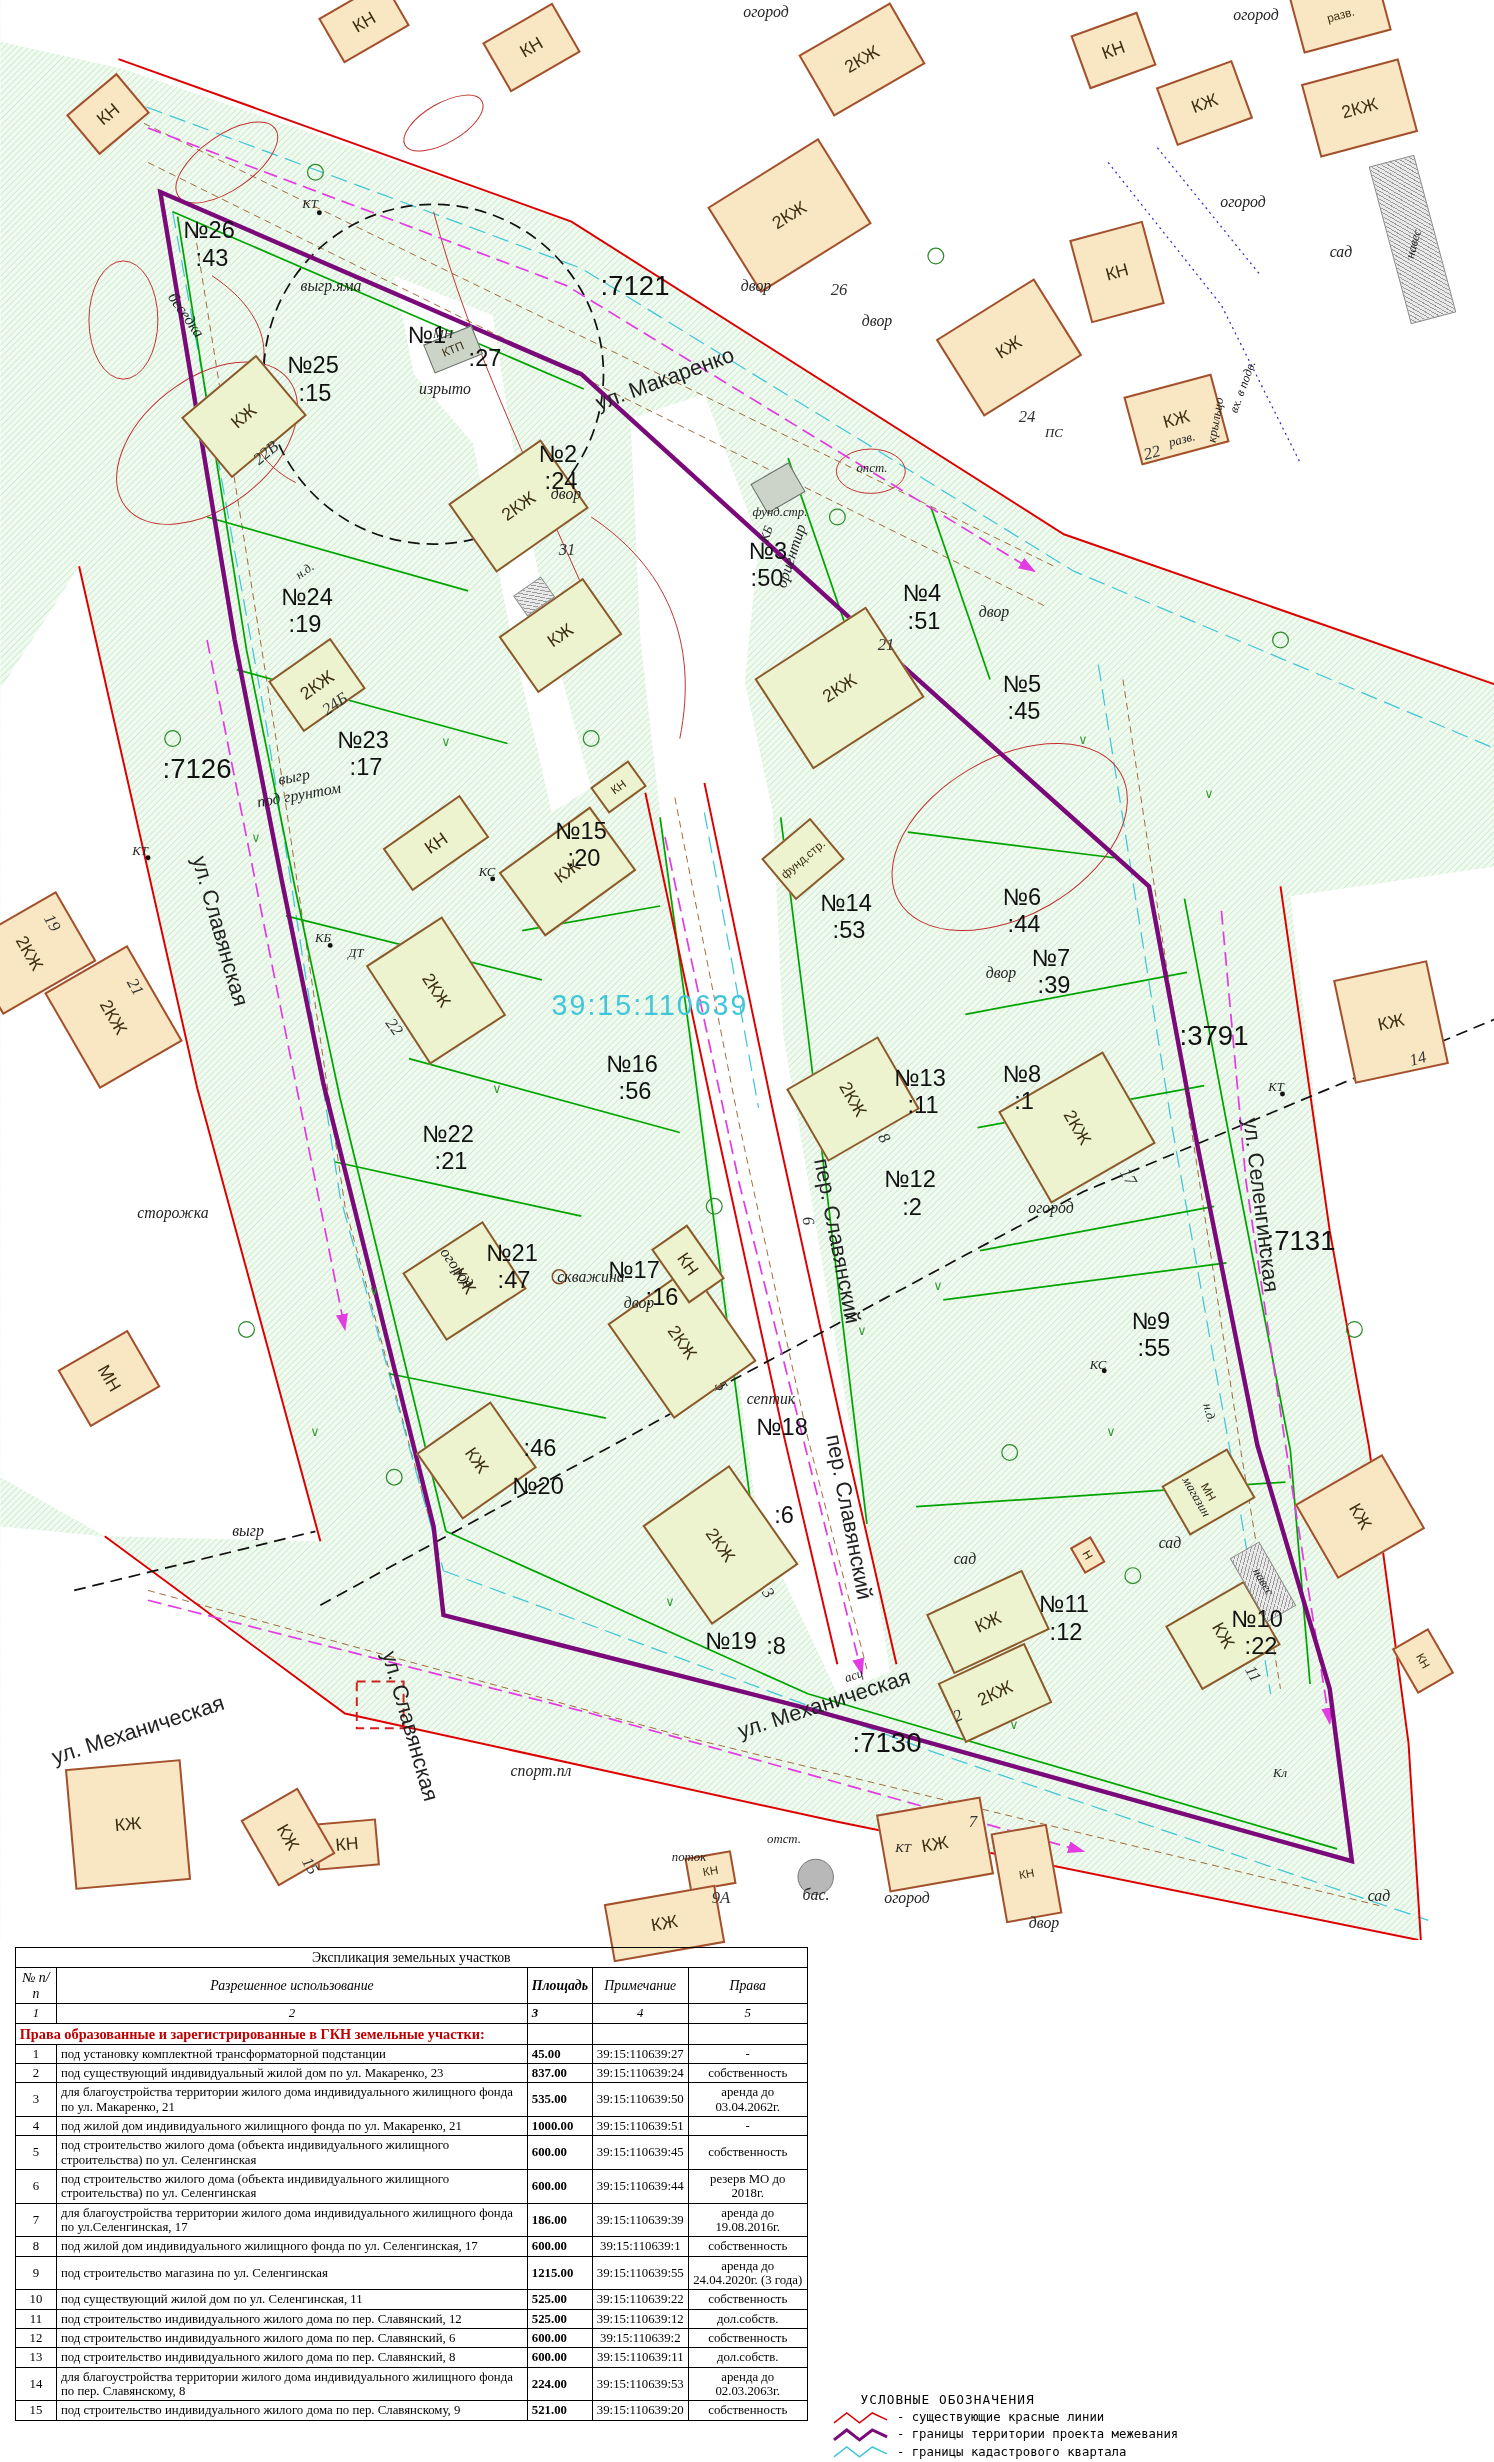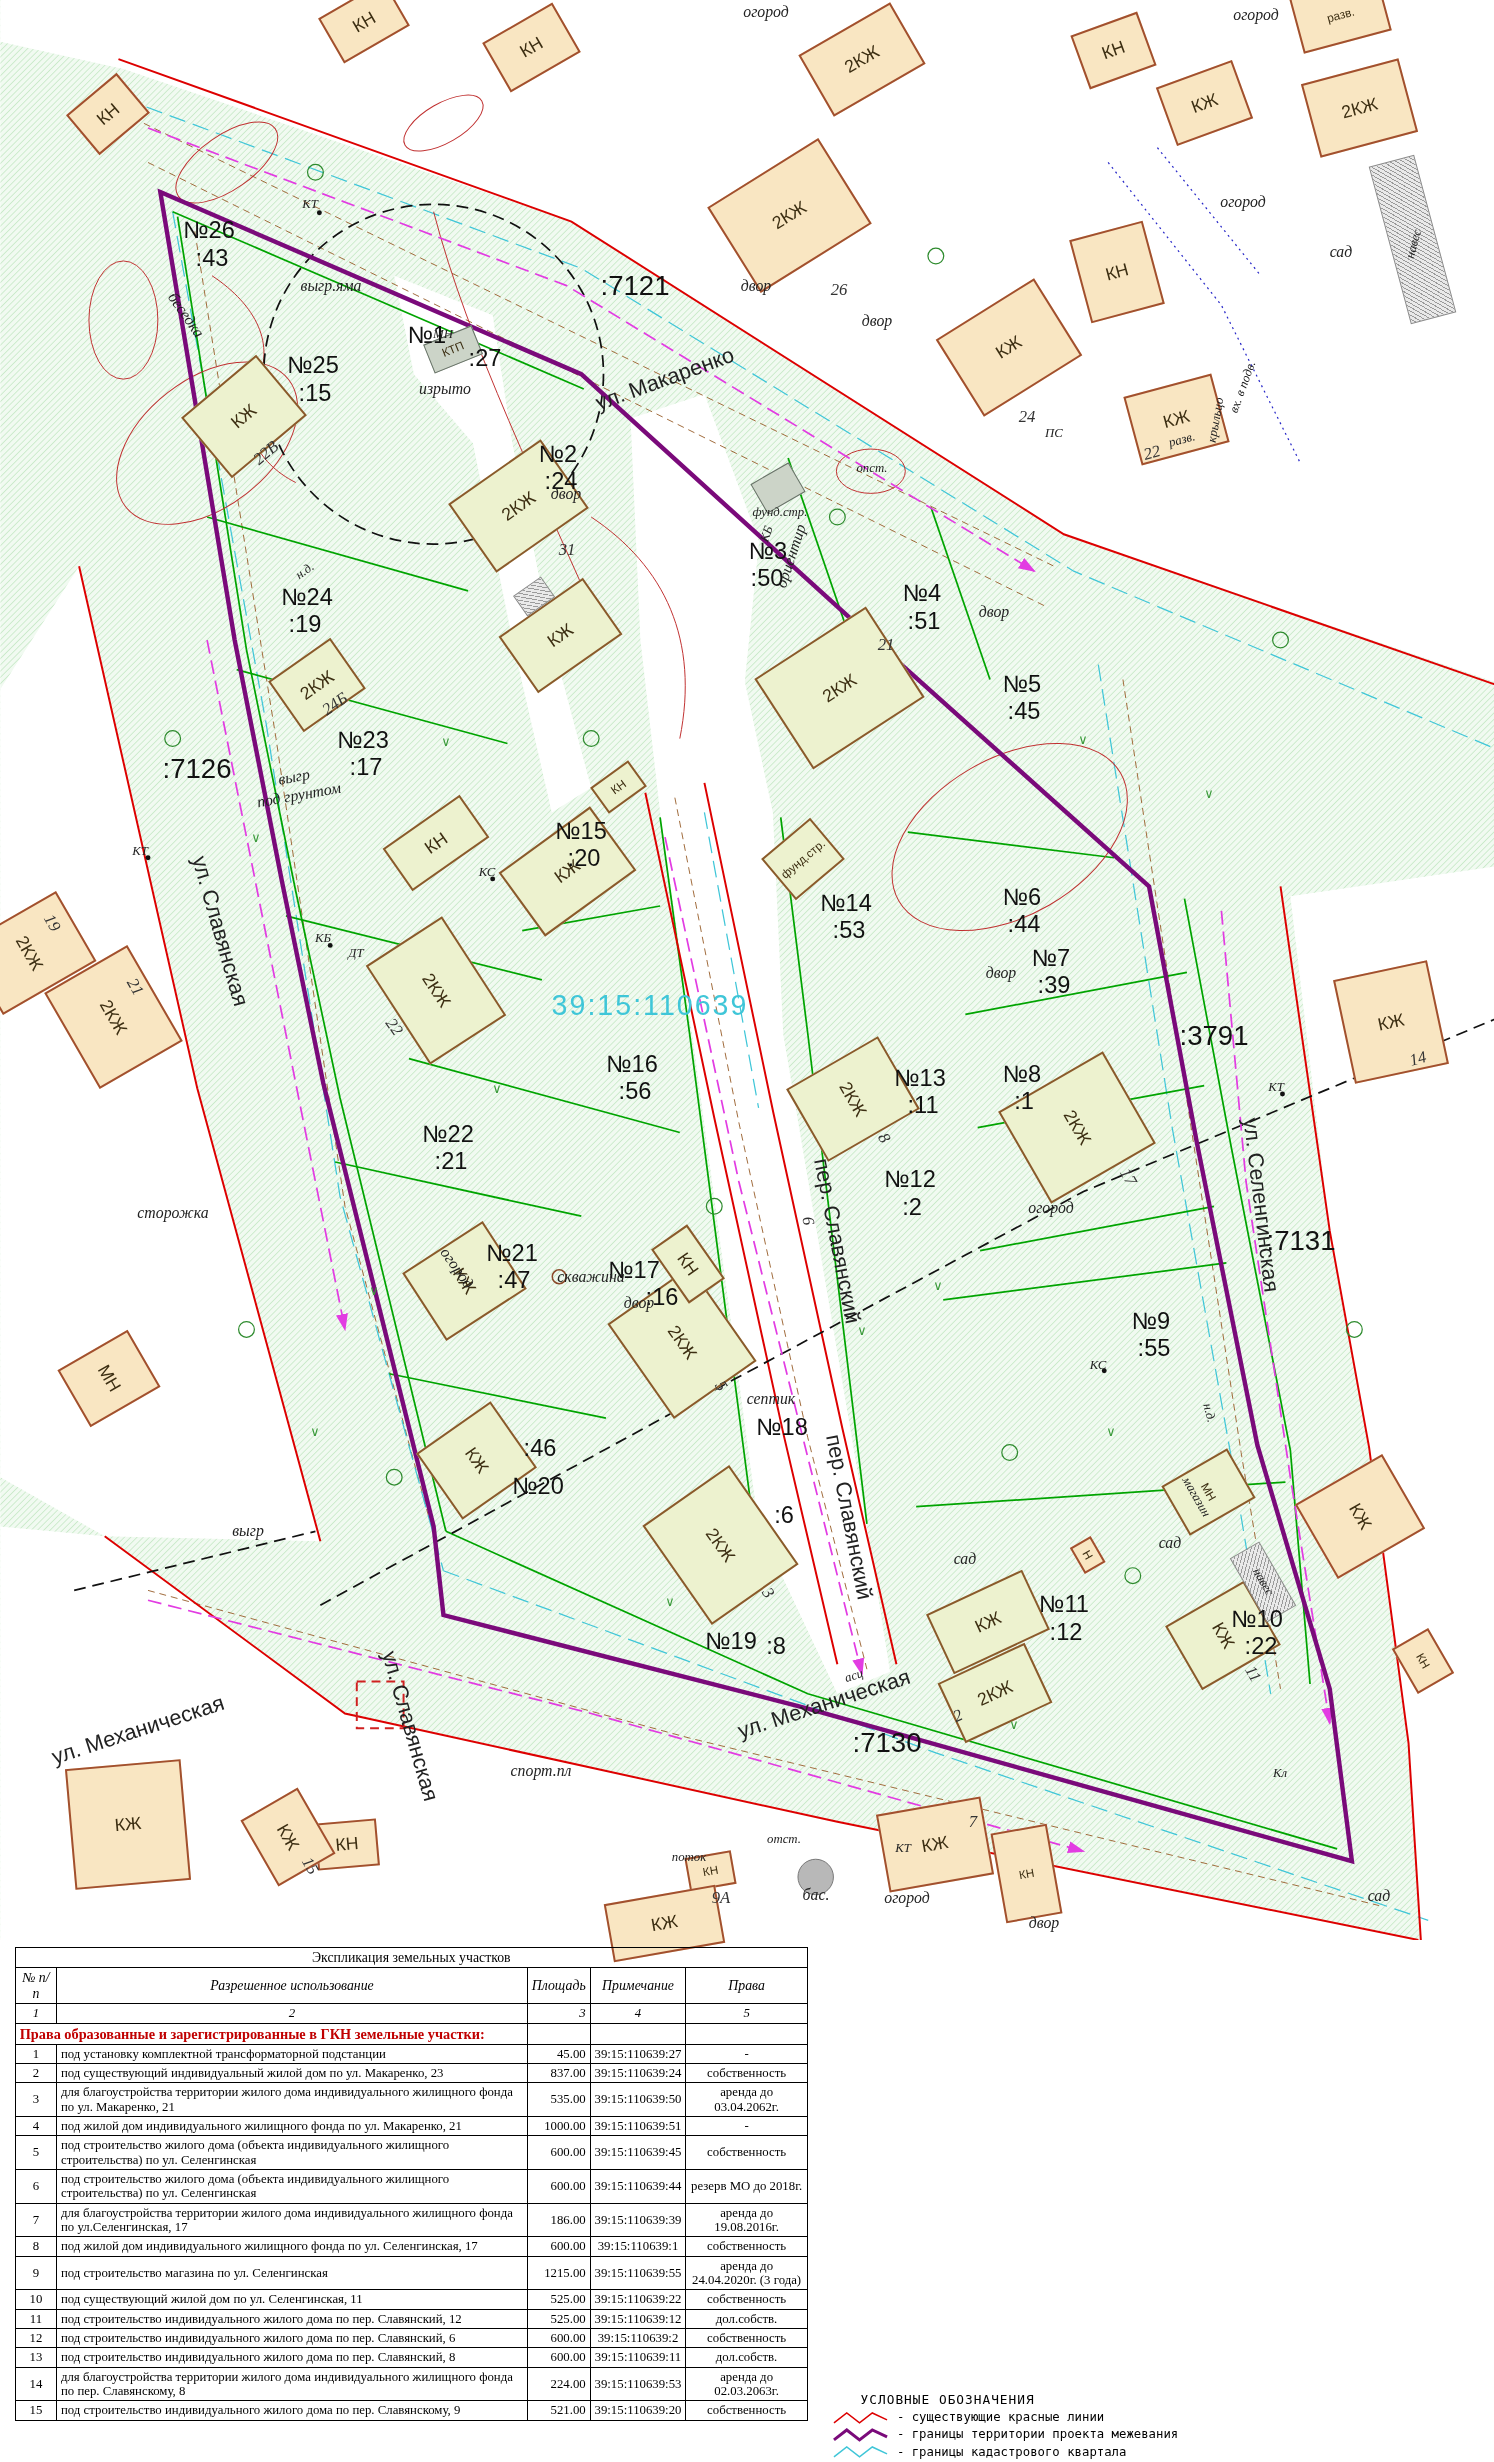--- a/index.html
+++ b/index.html
@@ -26,21 +26,21 @@
   #expl{position:absolute;left:14.8px;top:1947px;width:793px;border-collapse:collapse;
         font-size:12.8px;line-height:1.12;}
   #expl td{border:1.5px solid #000;padding:2px 3.9px;vertical-align:middle;}
   #expl .ttl{color:#c00000;font-weight:bold;font-size:16.7px;text-align:center;padding:3.9px;}
   #expl .sub{text-align:center;font-size:13.8px;}
   #expl .hdr{font-style:italic;font-size:13.8px;text-align:center;}
   #expl .cn{text-align:center;font-style:italic;}
   #expl .sec{color:#c00000;font-weight:bold;font-size:14.3px;}
   #expl .c1{text-align:center;width:32.5px;}
   #expl .c2{width:462px;}
-  #expl .c3{width:49px;text-align:right;font-weight:normal;}
+  #expl .c3{width:49px;text-align:left;font-weight:bold;}
   #expl .c4{width:85px;text-align:center;}
   #expl .c5{text-align:center;font-family:Liberation Serif, serif;}
   
   #legend{position:absolute;left:832px;top:2392px;width:662px;
           font-family:"DejaVu Sans Mono",monospace;font-size:12.3px;}
   #legend .lt{font-size:12.8px;letter-spacing:1px;margin-left:28.6px;margin-bottom:3px;}
   .litem{display:flex;align-items:center;margin-bottom:3.4px;min-height:12.8px;}
   .lsw{width:58px;min-width:58px;height:12.8px;margin-right:6.9px;display:flex;align-items:center;}
 </style>
 </head>

